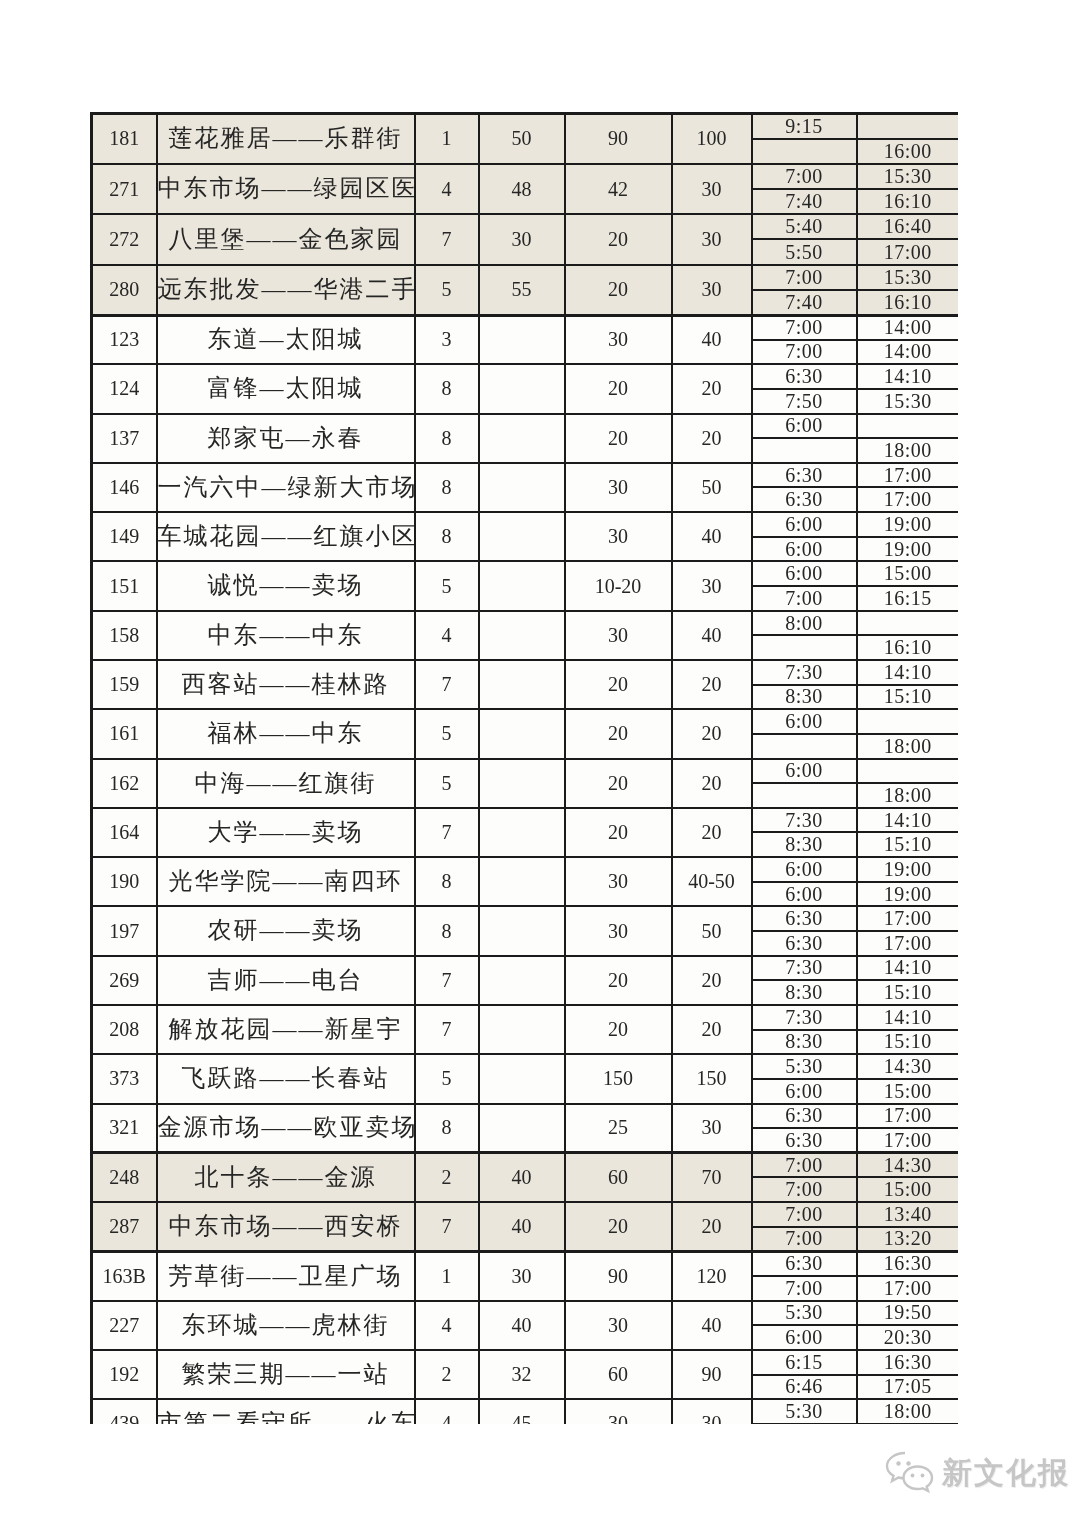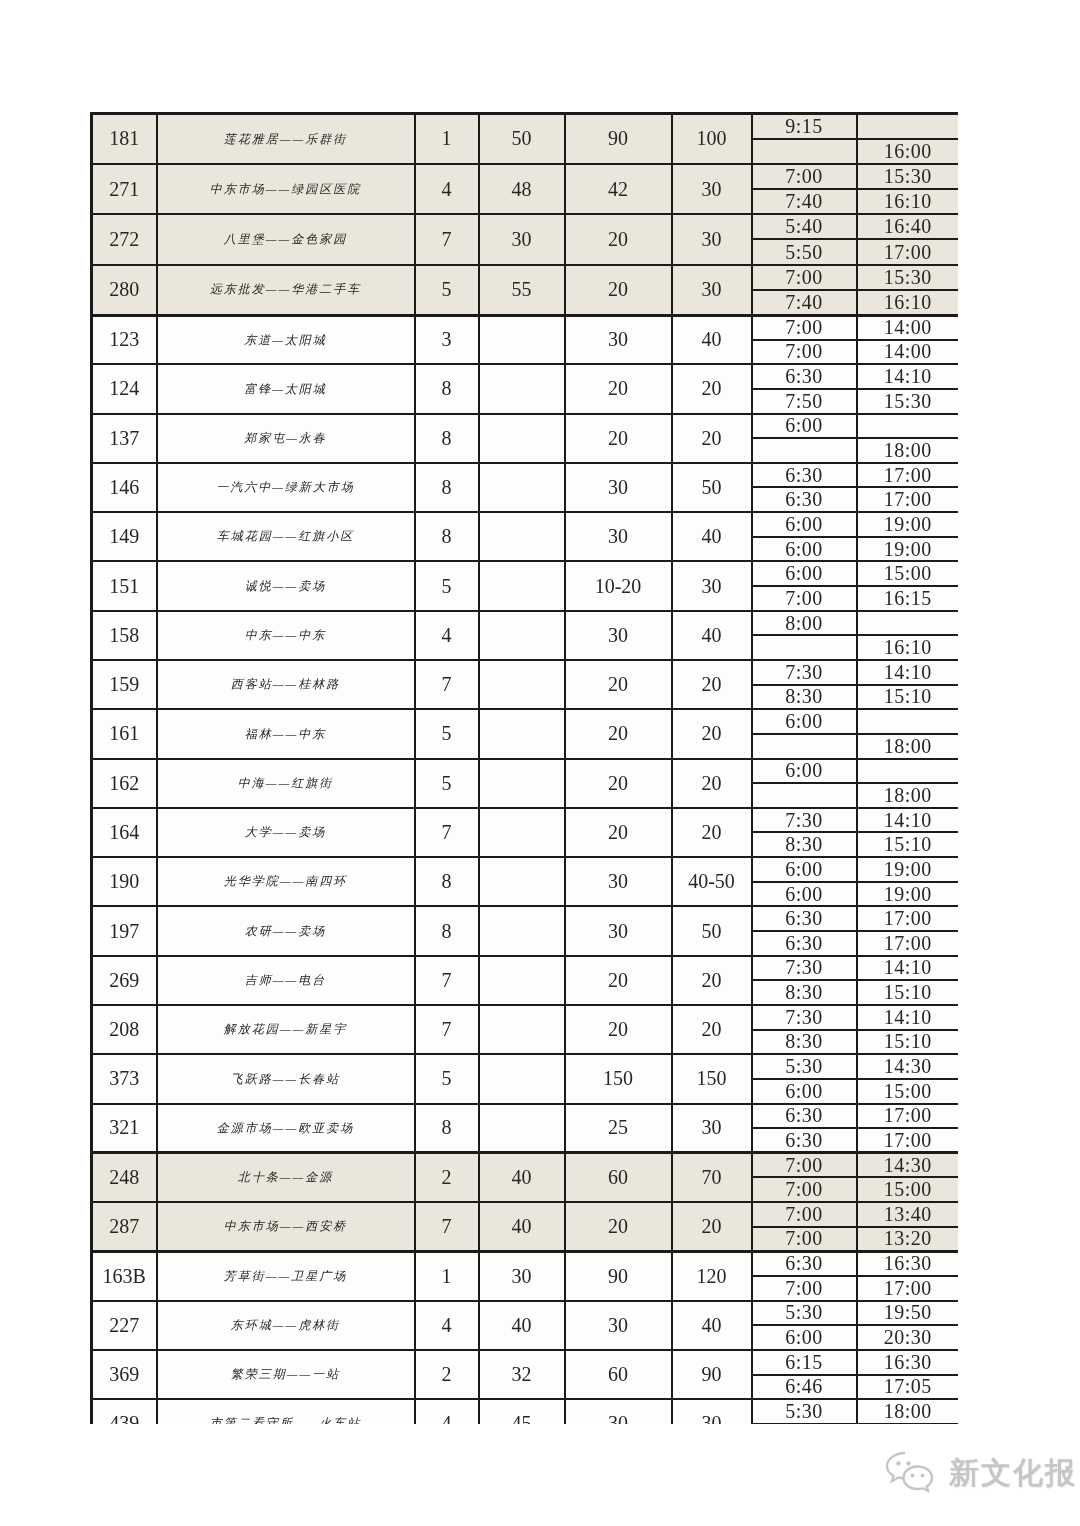--- a/index.html
+++ b/index.html
@@ -21,26 +21,26 @@
     border:2px solid #1b1b1b;
     text-align:center;vertical-align:middle;padding:0;
     font-size:21px;color:#262626;line-height:1.05;
     overflow:hidden;white-space:nowrap;
   }
   tr.ga{height:25.2px;}
   tr.gb{height:24.65px;}
   tr.gs td{border-top-width:3px;}
   tr.beige td{background:#eae6db;}
   tr.white td{background:#fdfdfb;}
-  td.name{font-size:12px;letter-spacing:2px;font-style:italic;}
+  td.name{font-size:24px;letter-spacing:2px;}
   td.num{font-size:20px;}
   td.time{font-size:20px;letter-spacing:0.5px;}
   .watermark{
     position:absolute;left:883px;top:1448px;height:50px;
-    display:flex;align-items:center;gap:14px;
+    display:flex;align-items:center;gap:7px;
     color:#c6c6c6;
   }
   .watermark .wm-text{
     font-family:"Liberation Sans","DejaVu Sans",sans-serif;
     font-size:30px;font-weight:bold;letter-spacing:2px;
     text-shadow:1px 1px 0 #efefef;
   }
   .watermark svg{display:block;}
 </style>
 </head>
@@ -403,21 +403,21 @@
           <td rowspan="2" class="num">30</td>
           <td rowspan="2" class="num">40</td>
           <td class="time">5:30</td>
           <td class="time">19:50</td>
         </tr>
         <tr class="sub white gb">
           <td class="time">6:00</td>
           <td class="time">20:30</td>
         </tr>
         <tr class="sub white gb">
-          <td rowspan="2" class="num">369</td>
+          <td rowspan="2" class="num">192</td>
           <td rowspan="2" class="name">繁荣三期——一站</td>
           <td rowspan="2" class="num">2</td>
           <td rowspan="2" class="num">32</td>
           <td rowspan="2" class="num">60</td>
           <td rowspan="2" class="num">90</td>
           <td class="time">6:15</td>
           <td class="time">16:30</td>
         </tr>
         <tr class="sub white gb">
           <td class="time">6:46</td>

